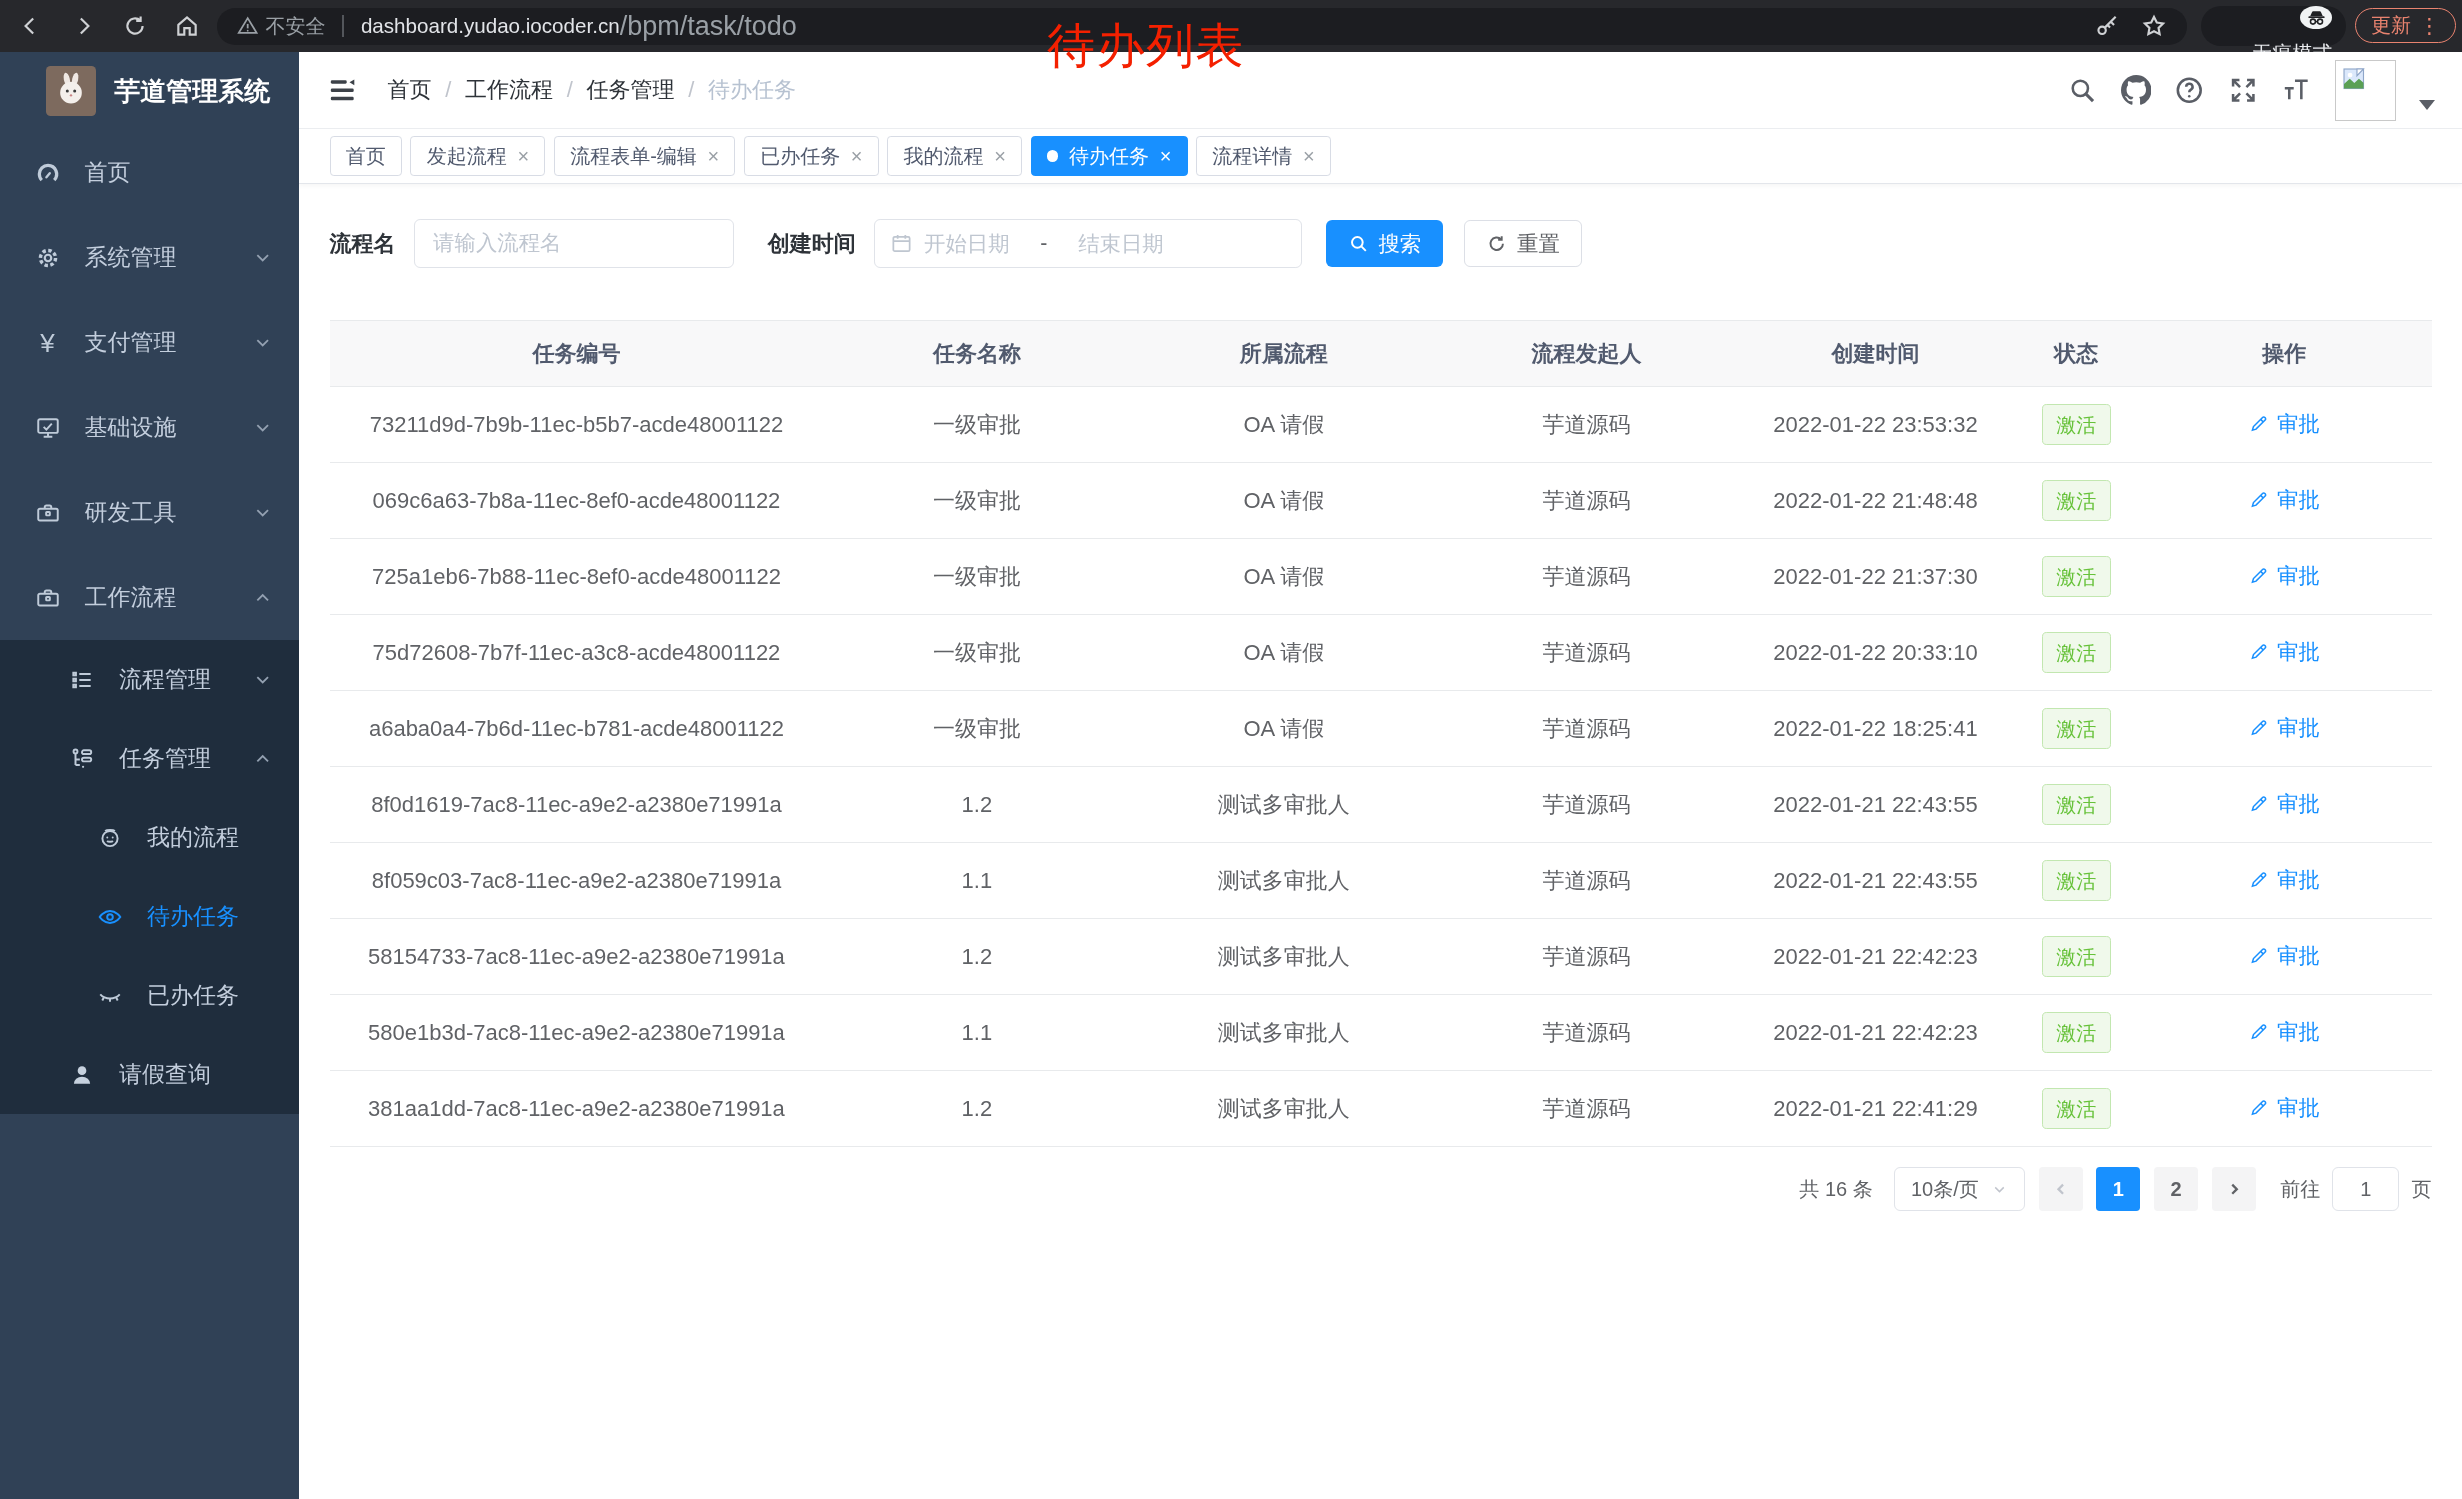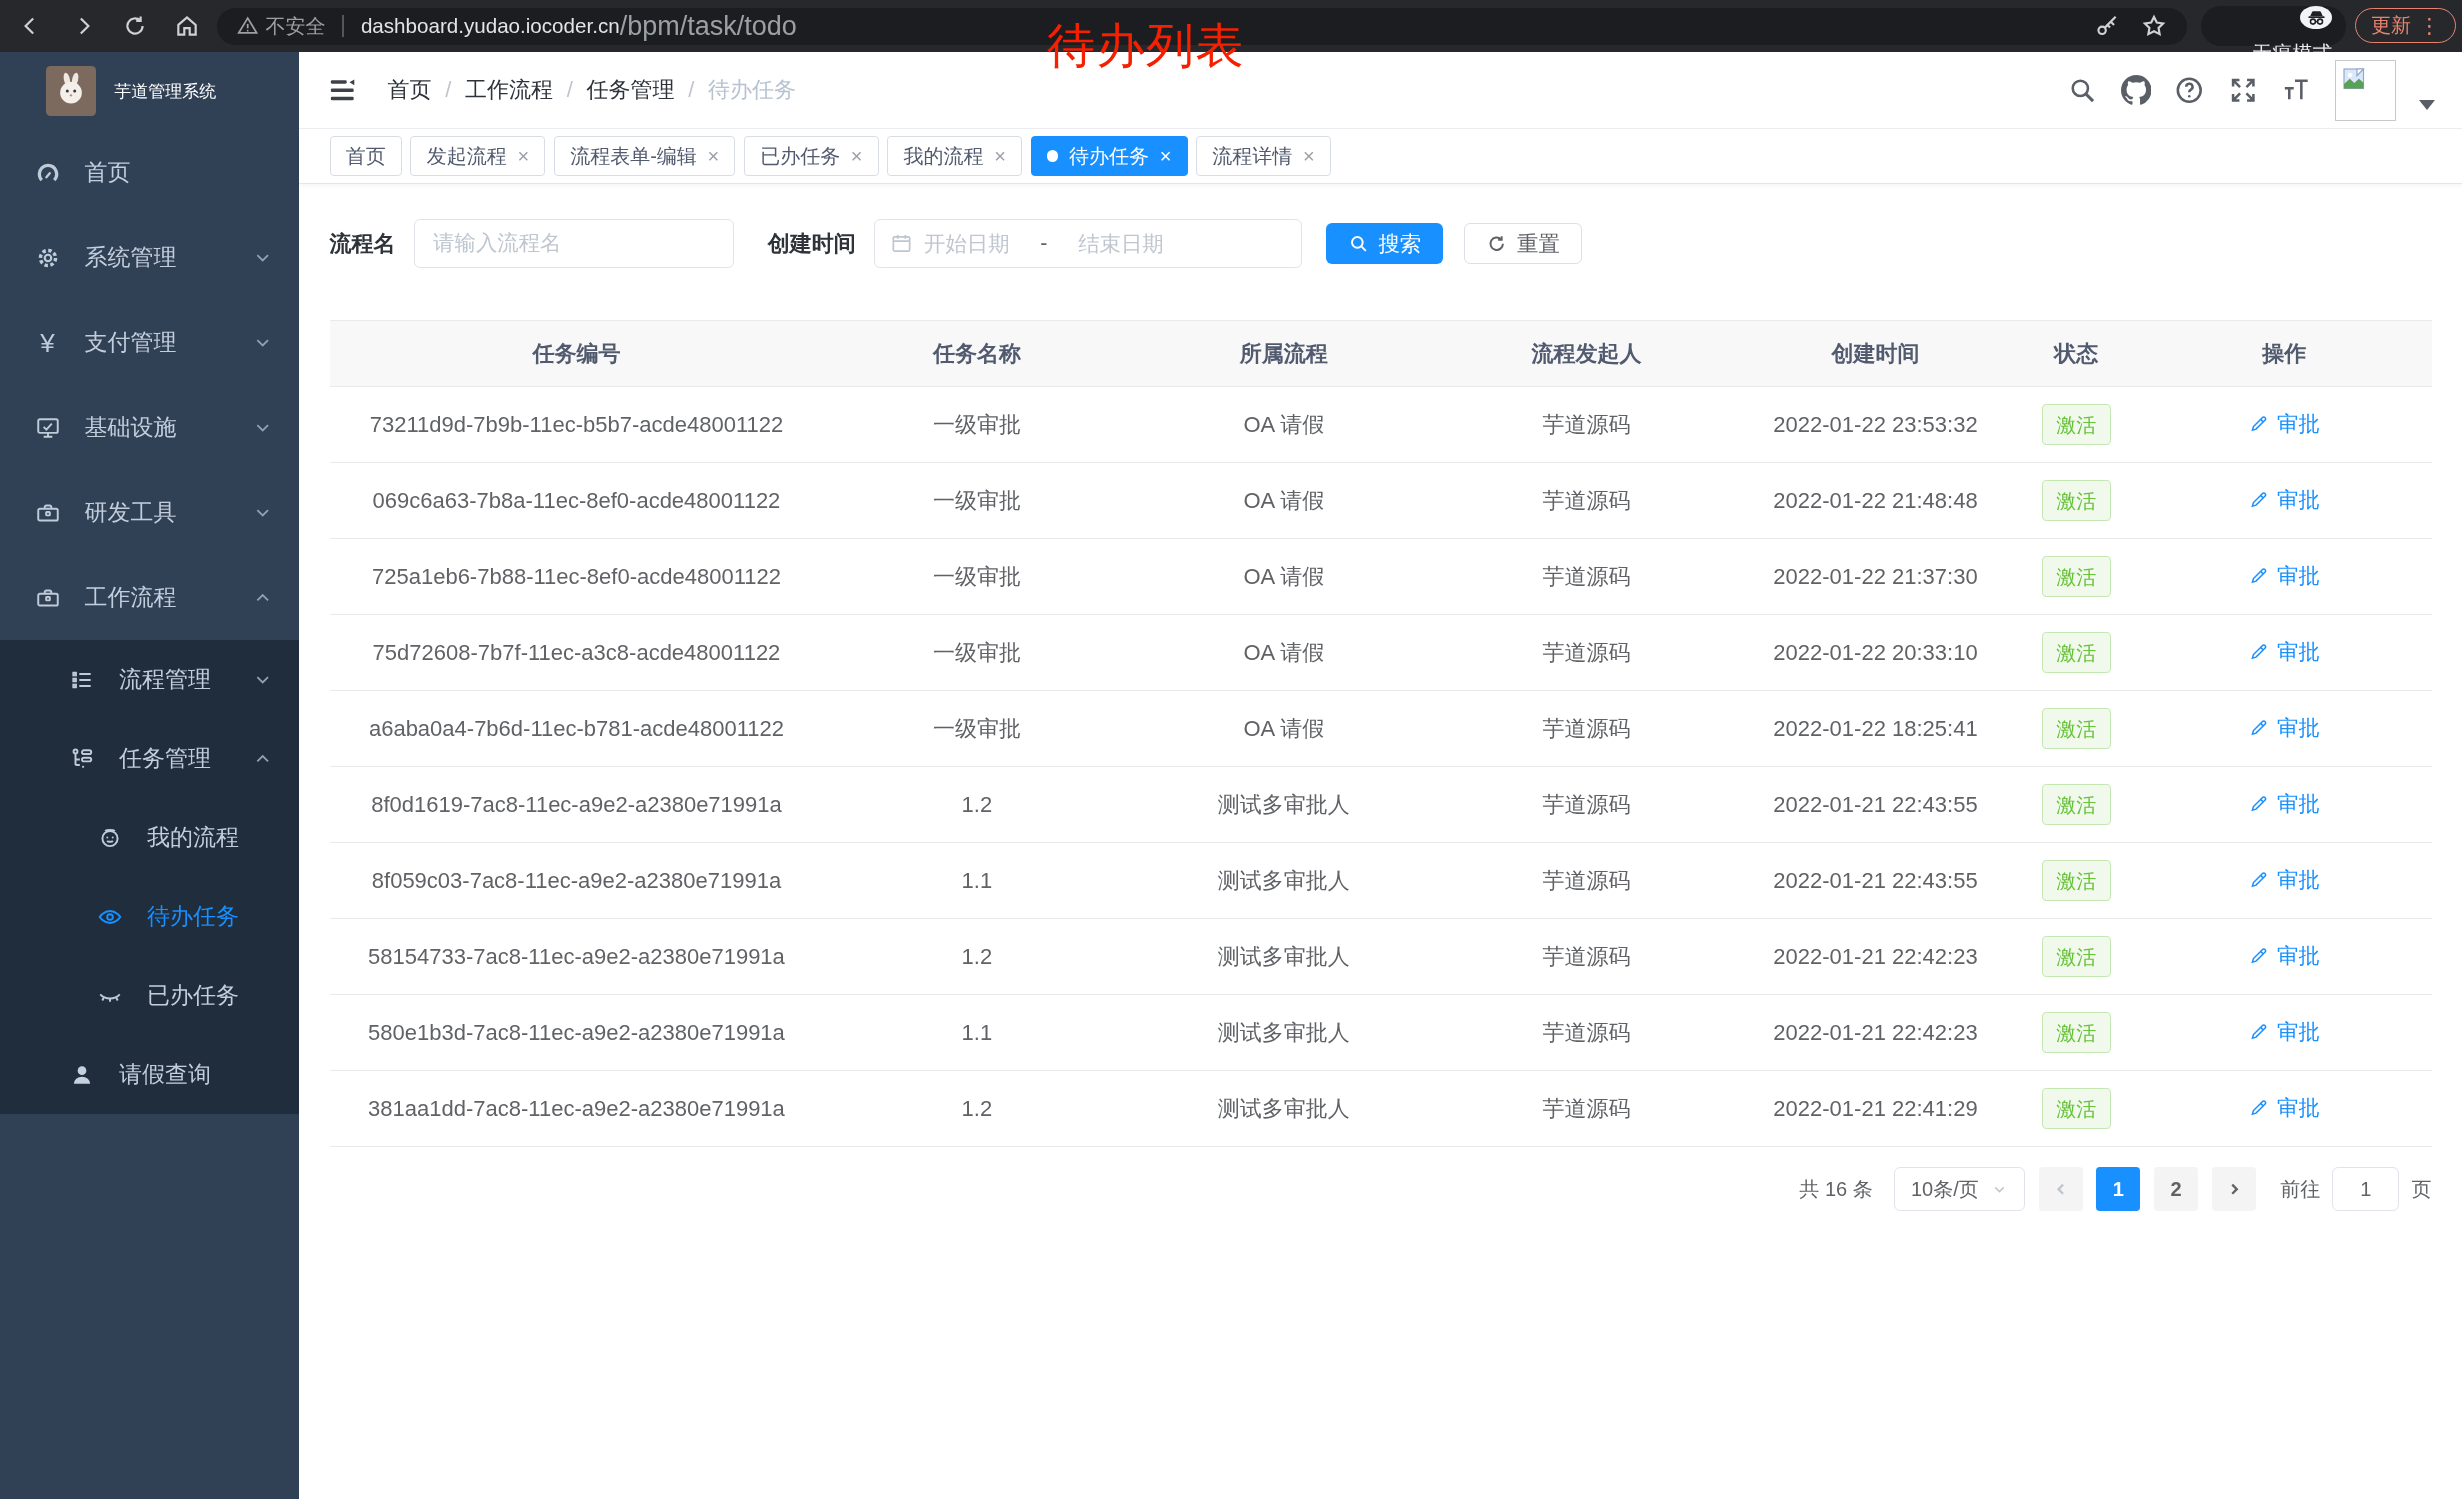--- a/index.html
+++ b/index.html
@@ -23,21 +23,21 @@
   .updatepill { position:absolute; right:6.1px; top:8.4px; height:35px; width:101px; border:1.5px solid #e9836f; border-radius:17.5px; display:flex; align-items:center; justify-content:center; gap:7.6px; color:#e9836f; font-size:20px; }
   .updatepill .dots { font-size:21.4px; letter-spacing:0; color:#e9836f; }
 
   
   .annotation { position:absolute; left:1047px; top:13.7px; z-index:99; font-size:48px; color:#f42000; font-weight:400; letter-spacing:1.5px; }
 
   
   .sidebar { position:absolute; left:0; top:52px; width:299px; height:1448px; background:#304156; overflow:hidden; }
   .logo-row { height:78px; display:flex; align-items:center; padding-left:46px; gap:18.3px; }
   .logo-img { width:50px; height:50px; border-radius:4.6px; background:#7d6a5e; display:flex; align-items:center; justify-content:center; overflow:hidden; }
-  .logo-title { color:#ffffff; font-size:17px; font-weight:normal; }
+  .logo-title { color:#ffffff; font-size:26px; font-weight:bold; }
   .mi { position:relative; height:85px; display:flex; align-items:center; padding-left:30.5px; font-size:23px; color:#c3cedd; cursor:pointer; }
   .mi .ic { width:34px; height:34px; margin-right:20px; display:flex; align-items:center; justify-content:center; color:#bfcbd9; }
   .mi .chev { position:absolute; right:26px; width:21.4px; height:21.4px; color:#93a0b1; }
   .submenu { background:#1f2d3d; }
   .submenu .mi { height:79px; padding-left:65px; }
   .submenu .mi.n2 { padding-left:93px; }
   .mi.active { color:#1890ff; }
   .mi.active .ic { color:#1890ff; }
   .si { width:26px; height:26px; stroke:currentColor; fill:none; stroke-width:1.8; }
   .glyph-ic { font-size:26px; line-height:1; color:currentColor; }
@@ -64,21 +64,21 @@
   .tab.active .x { color:#fff; }
   .tab .dot { width:11.4px; height:11.4px; border-radius:50%; background:#fff; }
 
   .filters { margin:35px 0 0 30.5px; display:flex; align-items:center; font-size:22px; color:#2e3339; }
   .f-label { font-weight:600; margin-right:18.3px; }
   .inp { width:320px; height:49px; border:1.5px solid #e0e3e9; border-radius:6.1px; font-size:21.4px; color:#606266; padding:0 18.3px; font-family:inherit; outline:none; }
   .inp::placeholder { color:#bfc6d0; }
   .daterange { width:428px; height:49px; border:1.5px solid #e0e3e9; border-radius:6.1px; display:flex; align-items:center; padding:0 15.3px; gap:10.7px; cursor:text; }
   .daterange .ph { color:#bfc6d0; font-size:21.4px; }
   .daterange .sep { color:#606266; font-size:21.4px; margin:0 20px; }
-  .btn { height:41px; border-radius:6.1px; font-size:21.4px; display:flex; align-items:center; gap:9.2px; padding:0 21.4px; cursor:pointer; border:none; font-family:Liberation Serif, serif; }
+  .btn { height:47px; border-radius:6.1px; font-size:21.4px; display:flex; align-items:center; gap:9.2px; padding:0 21.4px; cursor:pointer; border:none; font-family:Liberation Serif, serif; }
   .btn-primary { background:#1890ff; color:#fff; }
   .btn-plain { background:#fff; border:1.5px solid #dcdfe6; color:#606266; }
   .bicon { width:21.4px; height:21.4px; stroke:currentColor; fill:none; stroke-width:2.2; }
 
   .grid-wrap { margin:52px 30.5px 0 30.5px; }
   table.grid { width:100%; border-collapse:collapse; table-layout:fixed; }
   table.grid th { height:66px; background:#f8f8f9; color:#515a6e; font-size:22px; font-weight:600; border-top:1.5px solid #e8eaec; border-bottom:1.5px solid #e8eaec; text-align:center; }
   table.grid td { height:76px; border-bottom:1.5px solid #e8eaec; color:#606266; font-size:22px; text-align:center; overflow:hidden; white-space:nowrap; }
   .tag { display:inline-block; padding:6.1px 13.7px; border-radius:4.6px; background:#f0f9eb; border:1.5px solid #c2e7b0; color:#67c23a; font-size:20px; line-height:1.3; }
   .op { display:inline-flex; align-items:center; gap:7.6px; color:#1890ff; font-size:21.4px; cursor:pointer; text-decoration:none; }

